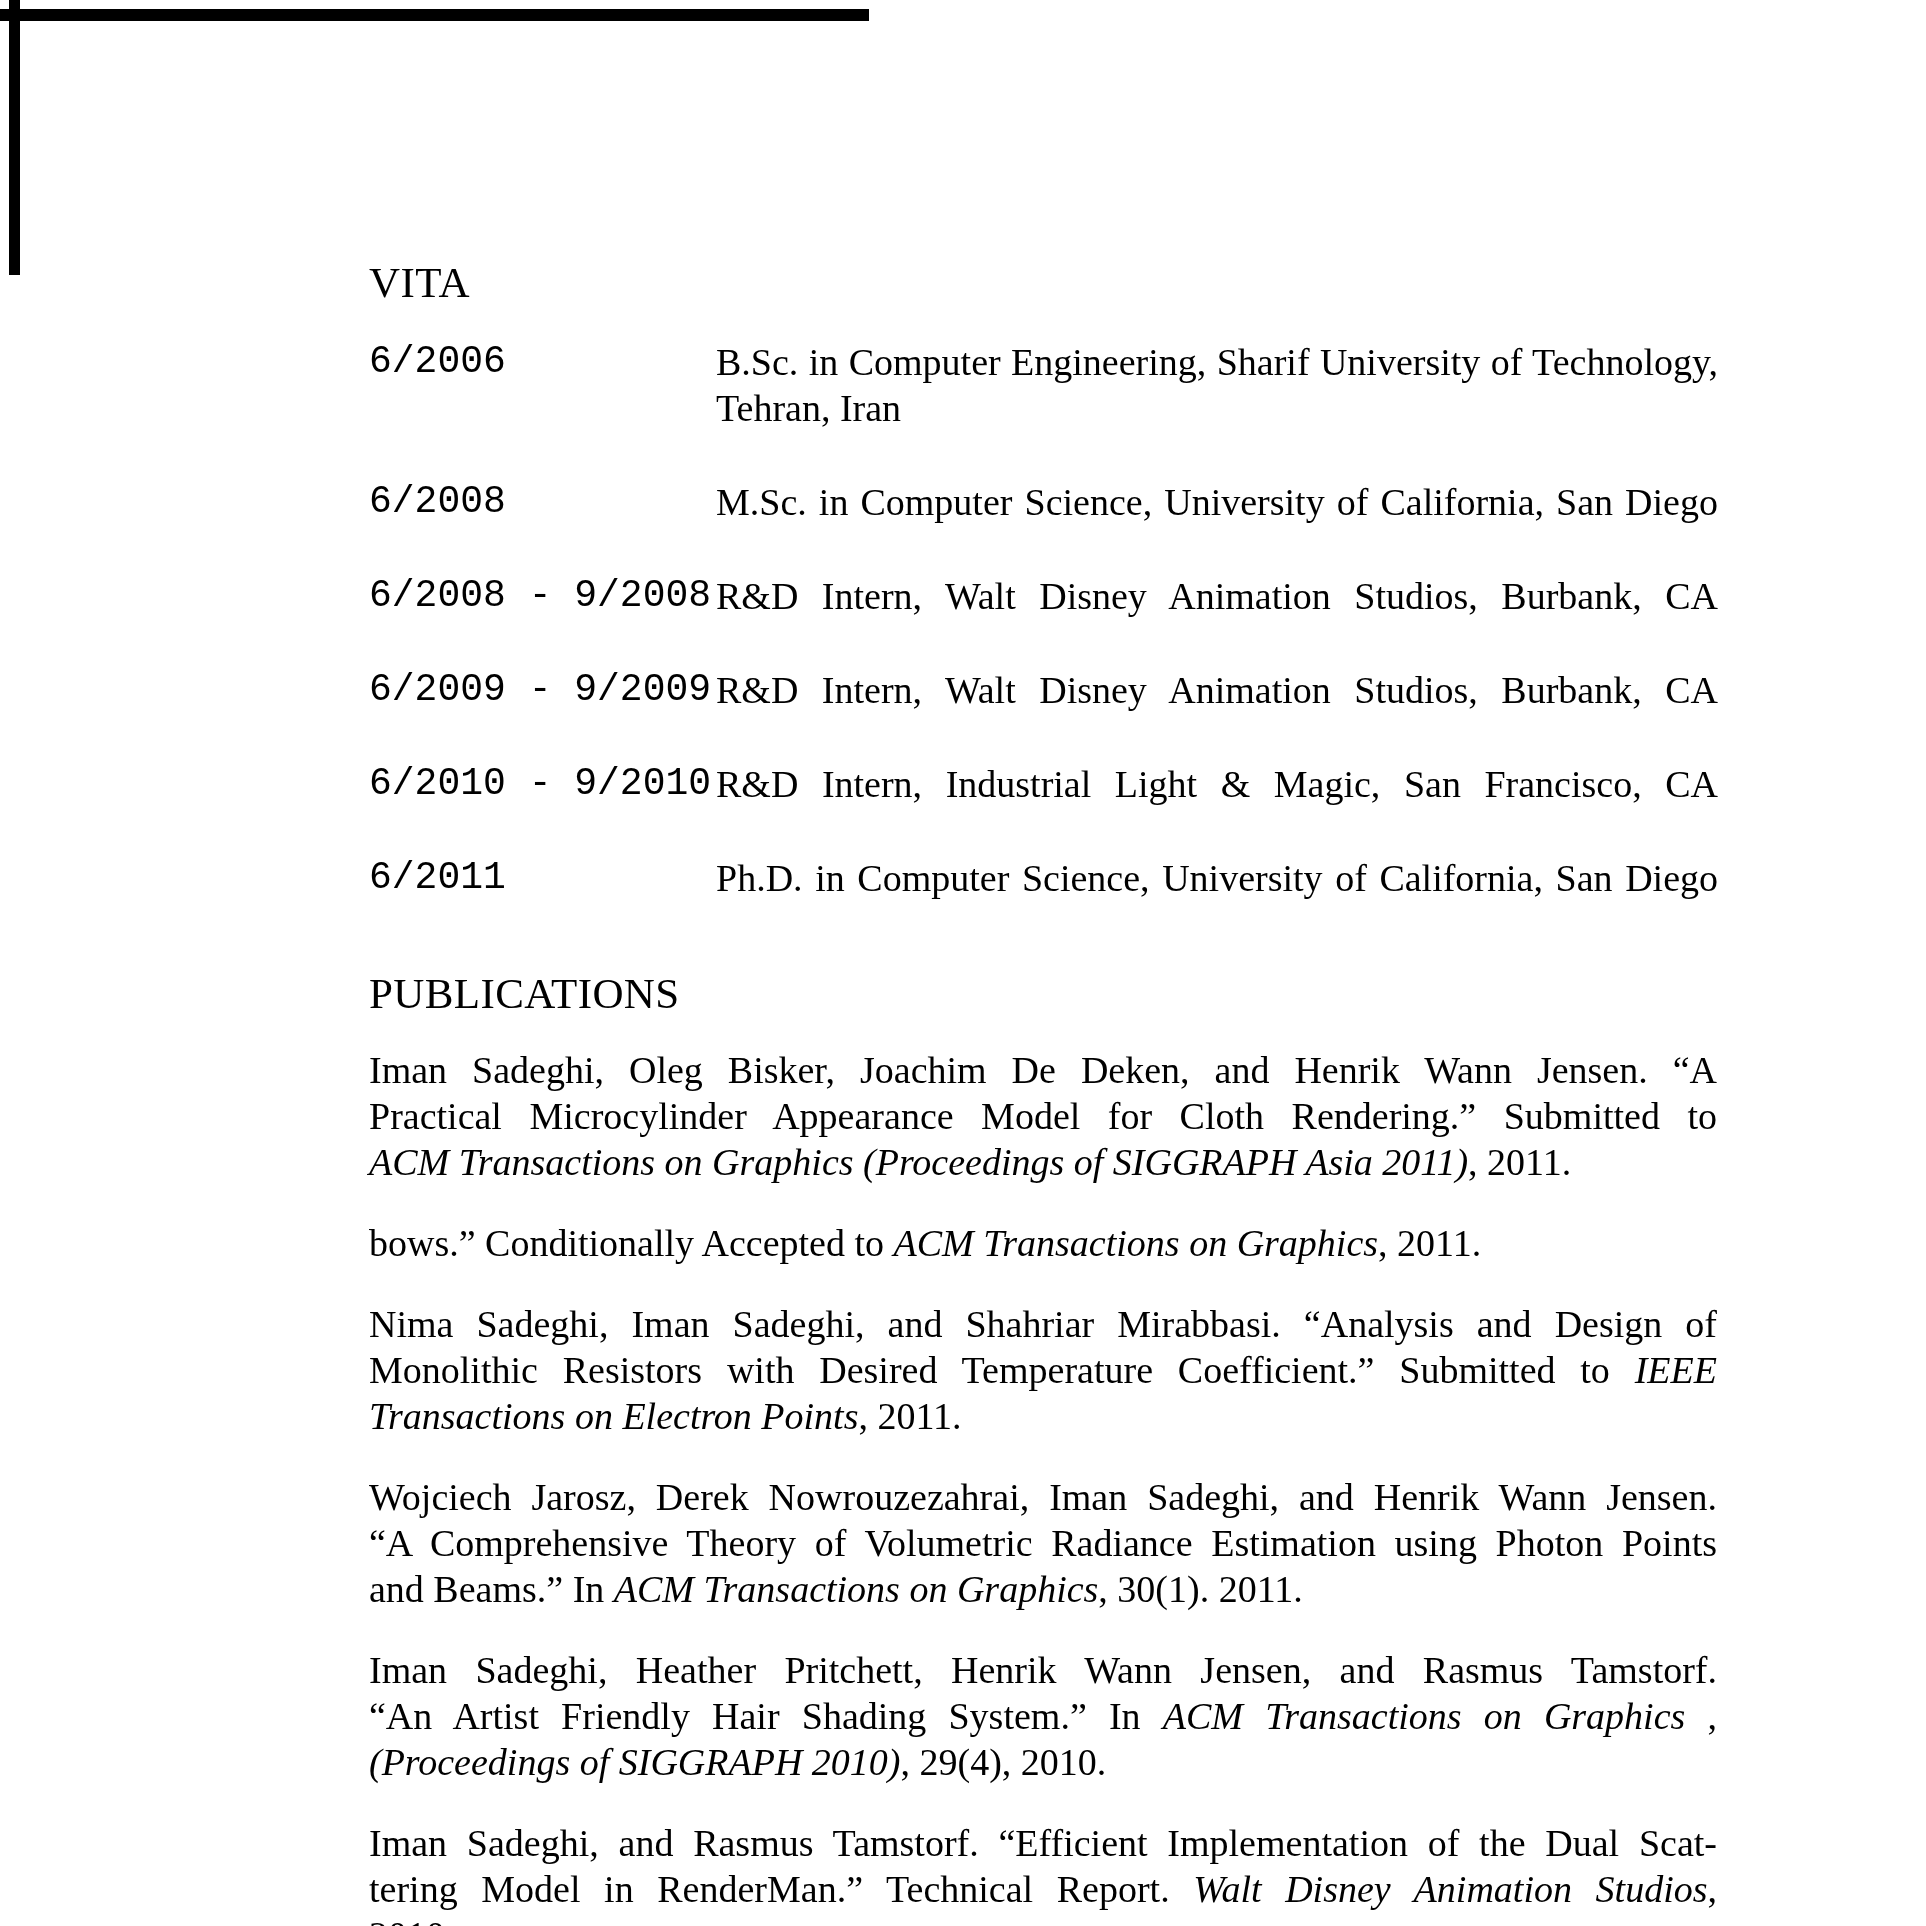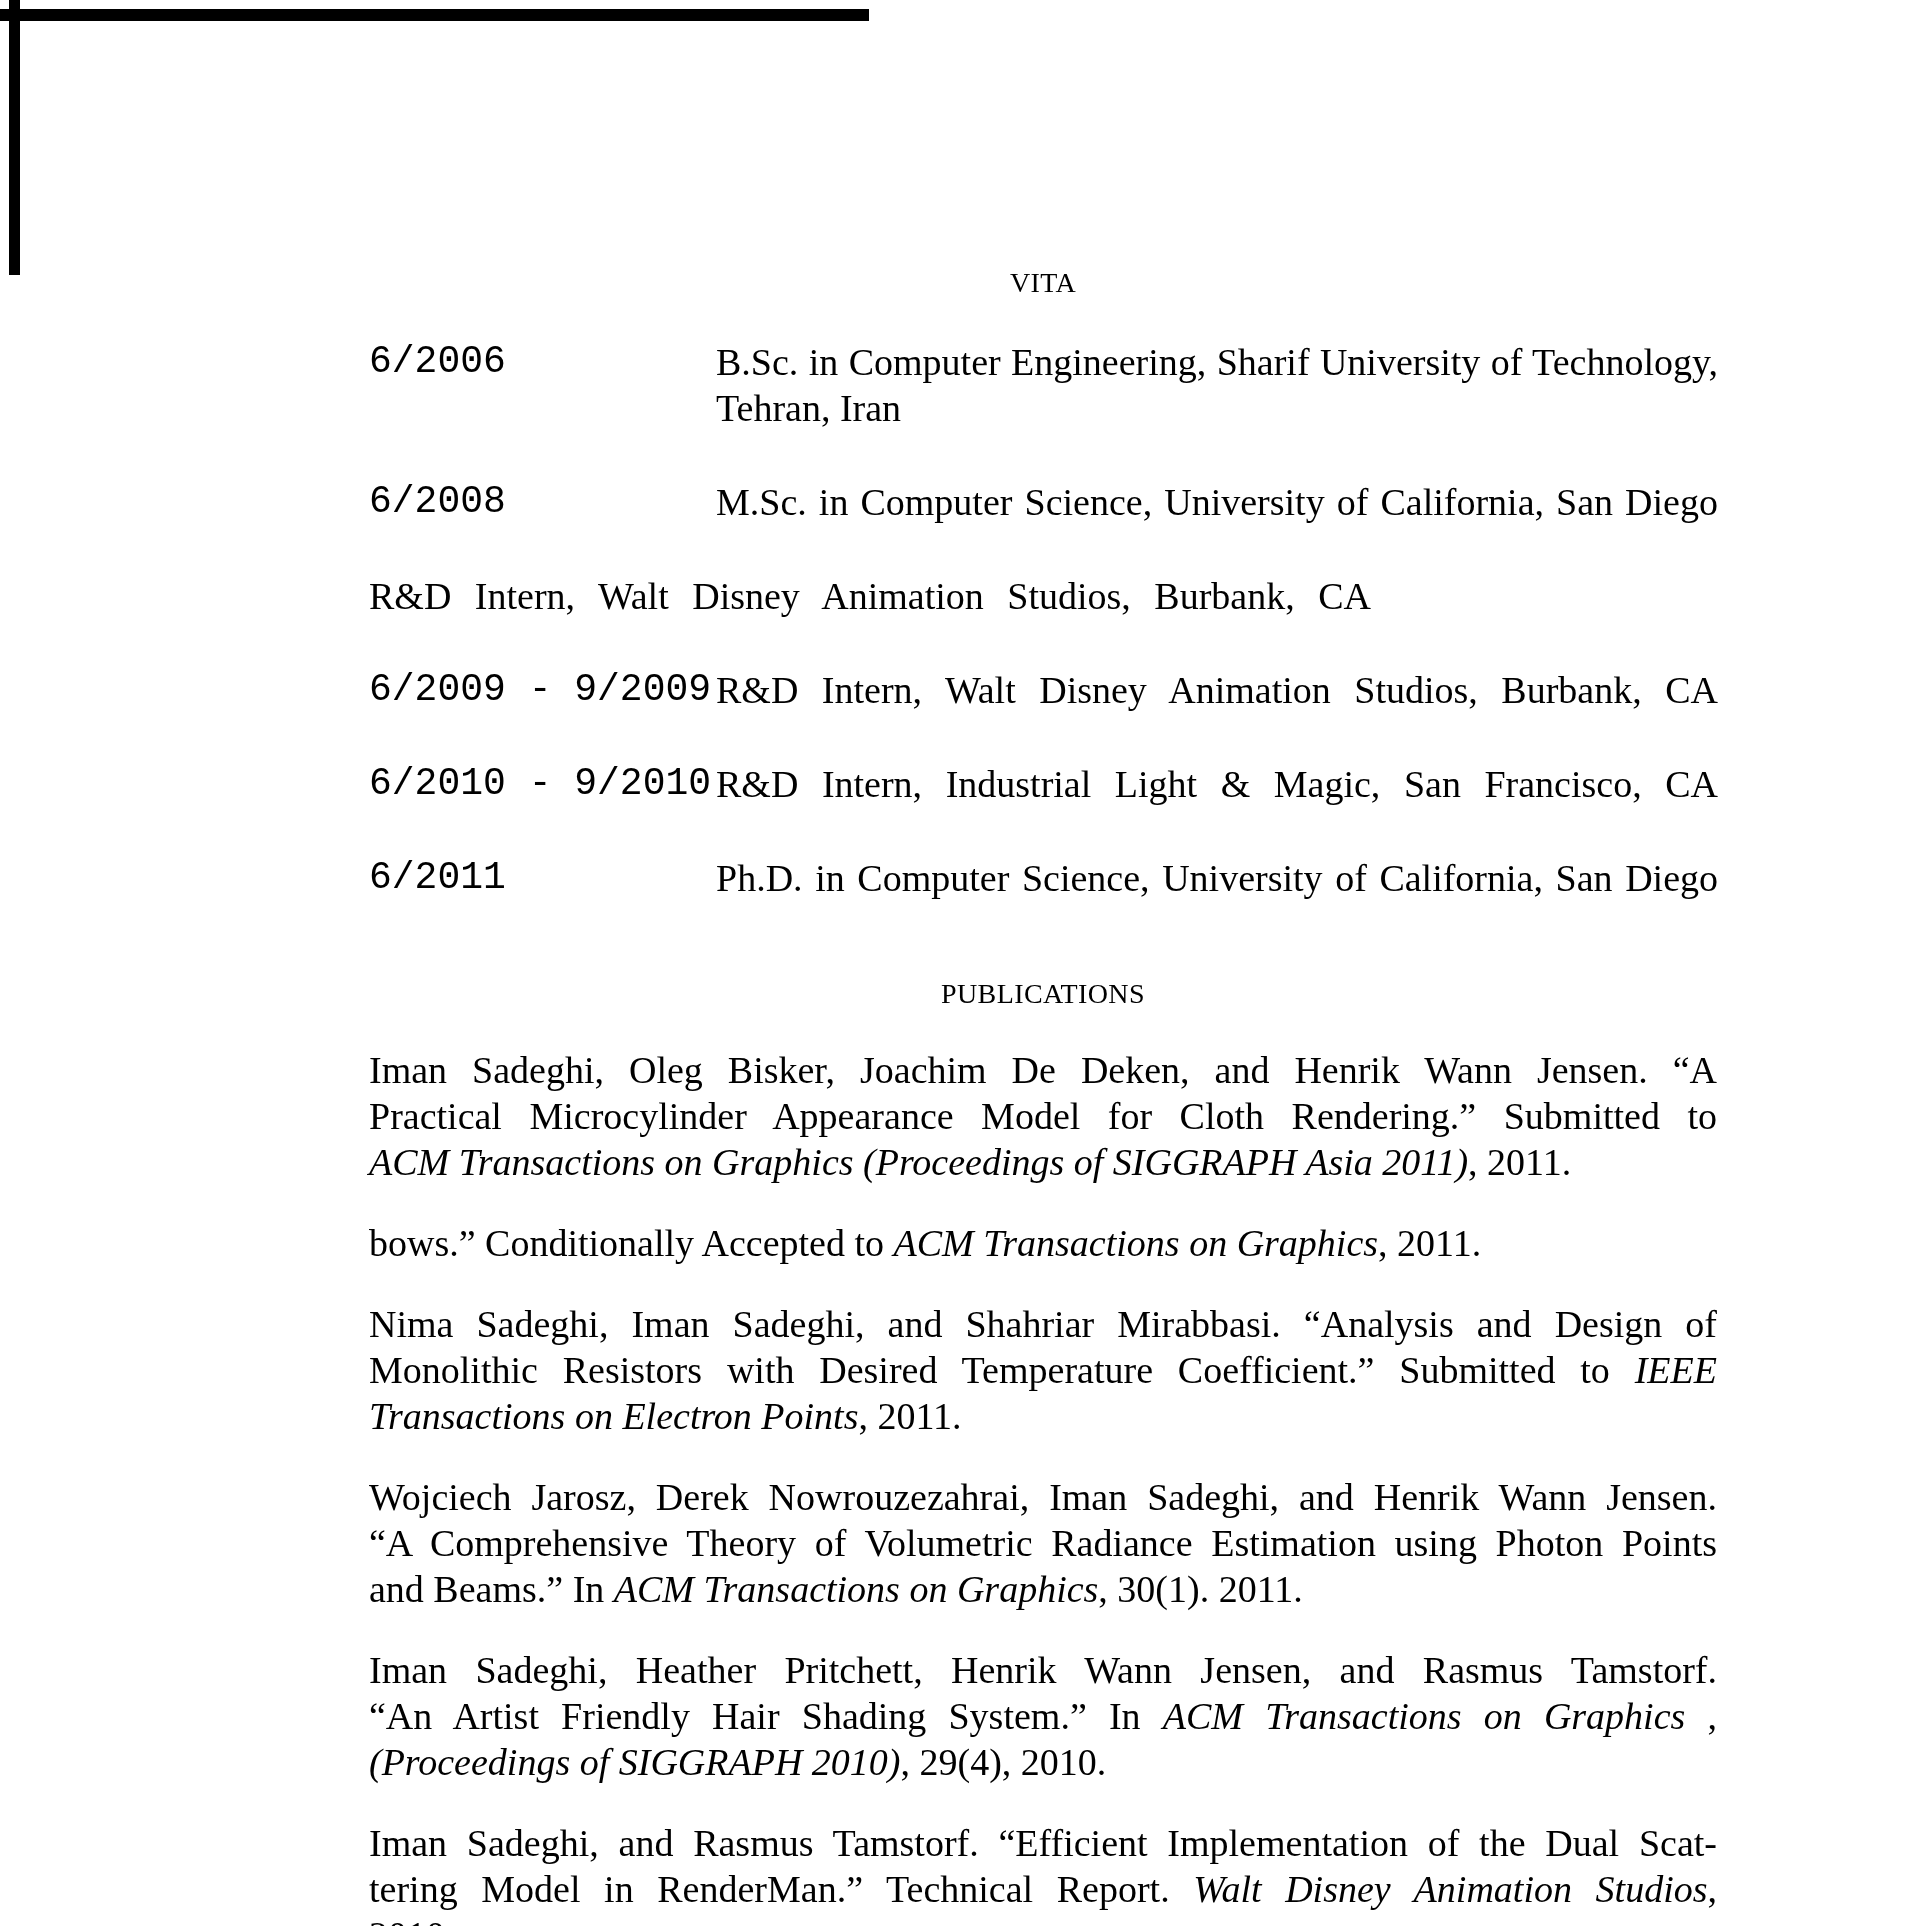--- a/index.html
+++ b/index.html
@@ -15,22 +15,22 @@
   .artifact { position:absolute; background:#000000; }
   .a-top  { left:0;    top:9.2px;   width:869px; height:12.3px; }
   .a-left { left:9.2px; top:0;      width:10.8px;   height:275px; }
 
   .content {
     position:absolute;
     left:369px; top:260px; width:1348px;
     font-size:38px; line-height:46px;
   }
   .heading {
-    text-align:center;
-    font-size:28px;
+    text-align:left;
+    font-size:43px;
     letter-spacing:0.4px;
   }
   .pub-heading { margin-top:70px; }
 
   .entries { margin-top:33px; }
   .entry { display:flex; }
   .entry + .entry { margin-top:48px; }
   .entry-date { width:347px; flex:none; white-space:nowrap;font-family:Liberation Mono, monospace; }
   .entry-desc { width:1002px; flex:none; }
 
@@ -62,20 +62,21 @@
             <div class="line last"><span>Tehran, Iran</span></div>
           </div>
         </div>
         <div class="entry">
           <div class="entry-date">6/2008</div>
           <div class="entry-desc">
             <div class="line"><span>M.Sc. in Computer Science, University of California, San Diego</span></div>
           </div>
         </div>
         <div class="entry">
+          <div class="entry-date">6/2008 - 9/2008</div>
           <div class="entry-desc">
             <div class="line"><span>R&amp;D Intern, Walt Disney Animation Studios, Burbank, CA</span></div>
           </div>
         </div>
         <div class="entry">
           <div class="entry-date">6/2009 - 9/2009</div>
           <div class="entry-desc">
             <div class="line"><span>R&amp;D Intern, Walt Disney Animation Studios, Burbank, CA</span></div>
           </div>
         </div>

